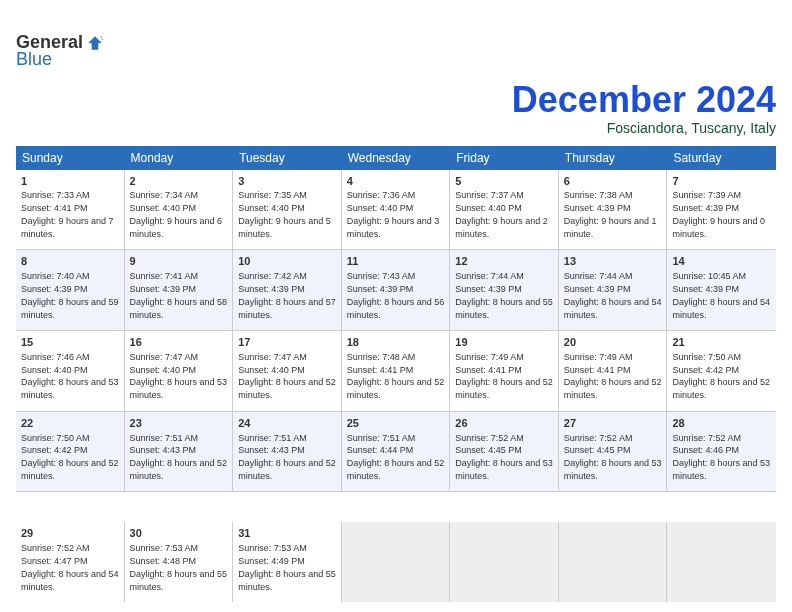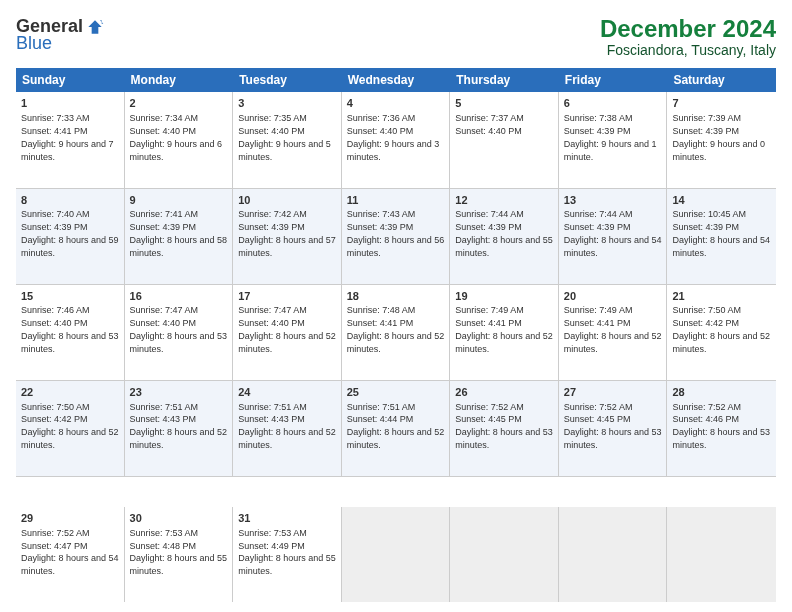--- a/index.html
+++ b/index.html
@@ -6,21 +6,21 @@
     body {
       font-family: Arial, sans-serif;
       background: #fff;
       width: 792px;
       height: 612px;
       overflow: hidden;
     }
     .container {
       width: 792px;
       height: 612px;
-      padding: 16px 16px 10px 16px;
+      padding: 32px 16px 10px 16px;
       display: flex;
       flex-direction: column;
     }
     .header {
       display: flex;
       justify-content: space-between;
       align-items: flex-start;
       margin-bottom: 10px;
     }
     .logo {
@@ -44,42 +44,43 @@
     }
     .logo-icon {
       width: 20px;
       height: 20px;
       margin-left: 2px;
     }
     .title-section {
       text-align: right;
     }
     .month-title {
-      font-size: 24px;
+      font-size: 36px;
       font-weight: bold;
-      color: #15803d;
+      color: #1d4ed8;
       line-height: 1.1;
+      margin-top: 48px;
     }
     .location {
       font-size: 14px;
       color: #14532d;
     }
     .calendar {
       flex: 1;
       display: flex;
       flex-direction: column;
     }
     .cal-header {
       display: grid;
       grid-template-columns: repeat(7, 1fr);
       background: #2a6ebb;
     }
     .cal-header-cell {
       color: #fff;
-      font-weight: bold;
+      font-weight: normal;
       font-size: 12px;
       padding: 5px 6px;
       text-align: left;
     }
     .cal-body {
       display: flex;
       flex-direction: column;
       flex: 1;
     }
     .cal-row {
@@ -148,22 +149,22 @@
       <div class="location">Fosciandora, Tuscany, Italy</div>
     </div>
   </div>
 
   <div class="calendar">
     <div class="cal-header">
       <div class="cal-header-cell">Sunday</div>
       <div class="cal-header-cell">Monday</div>
       <div class="cal-header-cell">Tuesday</div>
       <div class="cal-header-cell">Wednesday</div>
+      <div class="cal-header-cell">Friday</div>
       <div class="cal-header-cell">Thursday</div>
-      <div class="cal-header-cell">Friday</div>
       <div class="cal-header-cell">Saturday</div>
     </div>
     <div class="cal-body" id="cal-body">
     <div class="cal-row odd-row">
           <div class="cal-cell">
           <span class="day-num">1</span>
           <span class="info">Sunrise: 7:33 AM</span><br>
           <span class="info">Sunset: 4:41 PM</span><br>
           <span class="info">Daylight: 9 hours and 7 minutes.</span>
         </div>
@@ -182,20 +183,21 @@
           <div class="cal-cell">
           <span class="day-num">4</span>
           <span class="info">Sunrise: 7:36 AM</span><br>
           <span class="info">Sunset: 4:40 PM</span><br>
           <span class="info">Daylight: 9 hours and 3 minutes.</span>
         </div>
           <div class="cal-cell">
           <span class="day-num">5</span>
           <span class="info">Sunrise: 7:37 AM</span><br>
           <span class="info">Sunset: 4:40 PM</span><br>
+          <span class="info">Daylight: 9 hours and 2 minutes.</span>
         </div>
           <div class="cal-cell">
           <span class="day-num">6</span>
           <span class="info">Sunrise: 7:38 AM</span><br>
           <span class="info">Sunset: 4:39 PM</span><br>
           <span class="info">Daylight: 9 hours and 1 minute.</span>
         </div>
           <div class="cal-cell">
           <span class="day-num">7</span>
           <span class="info">Sunrise: 7:39 AM</span><br>

